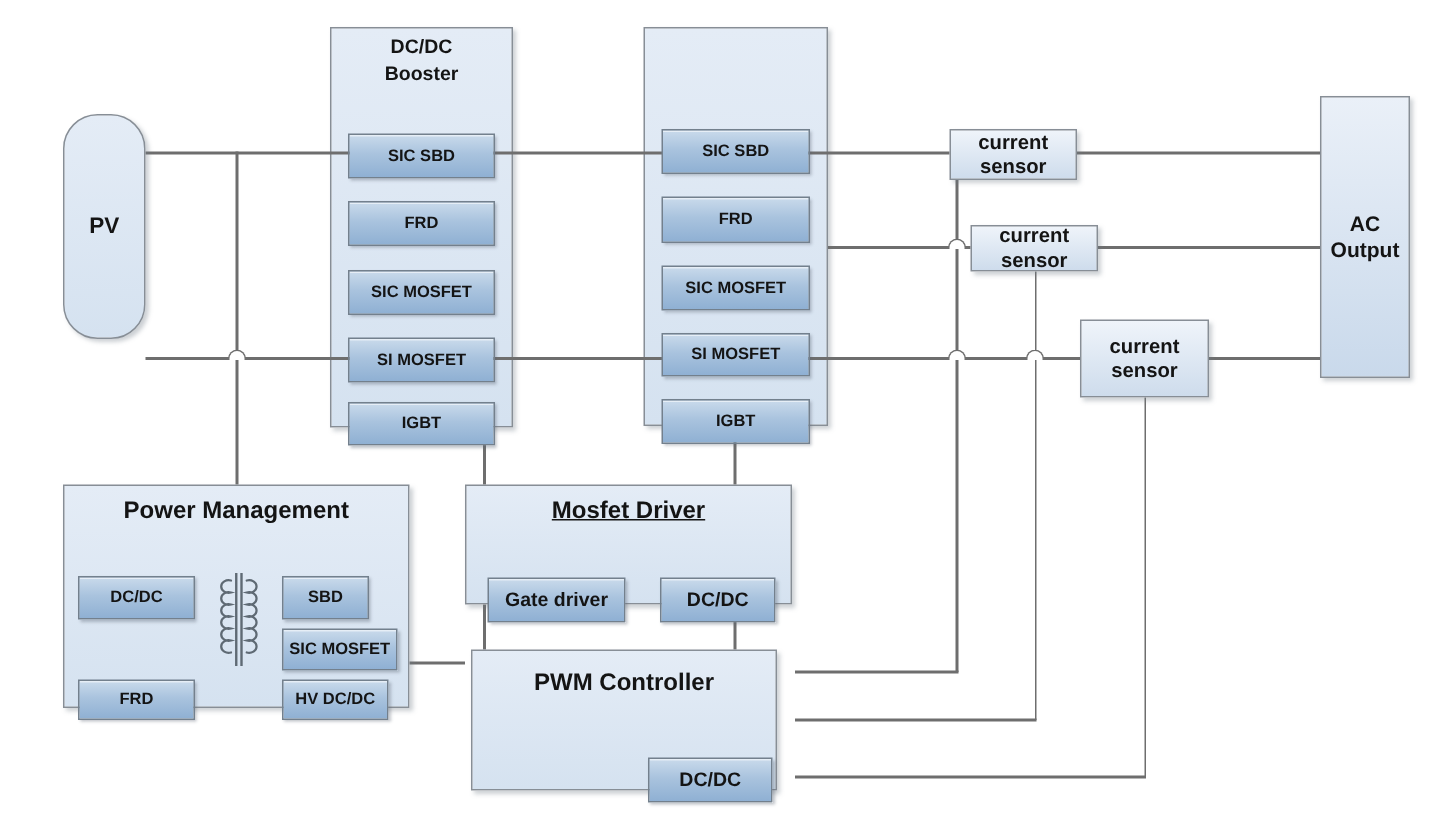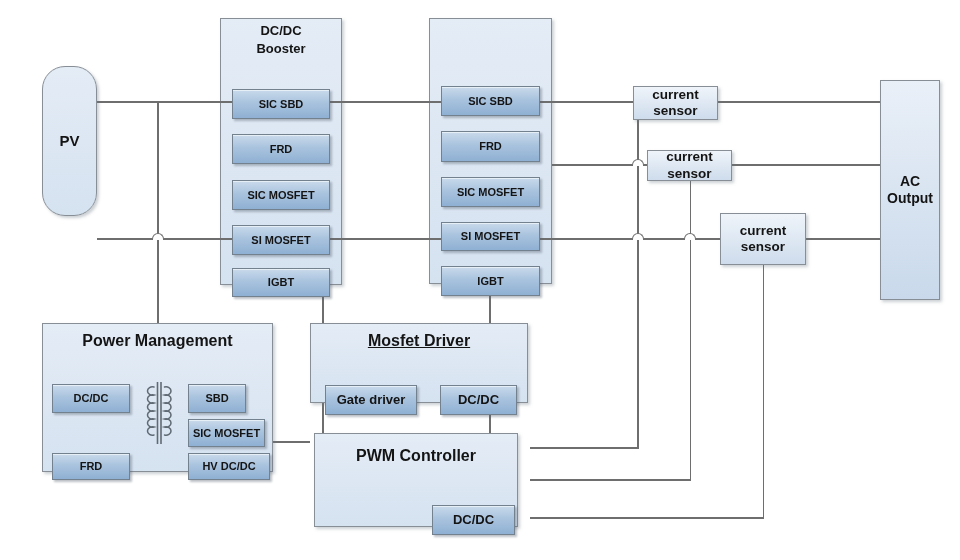--- a/index.html
+++ b/index.html
@@ -85,21 +85,21 @@
   <div class="lh" style="left:530px;top:479px;width:161px;"></div>
   <div class="lv" style="left:689.5px;top:181px;height:299px;"></div>
   <div class="lh" style="left:530px;top:517px;width:234px;"></div>
   <div class="lv" style="left:762.5px;top:265px;height:253px;"></div>
 
   <div class="hop" style="left:632px;top:159px;"></div>
   <div class="hop" style="left:152px;top:233px;"></div>
   <div class="hop" style="left:632px;top:233px;"></div>
   <div class="hop" style="left:684px;top:233px;"></div>
 
-  <div class="box top endbox" style="left:42px;top:66px;width:55px;height:150px;font-size:15px;border-radius:23px;">
+  <div class="box top endbox" style="left:42px;top:76px;width:55px;height:150px;font-size:15px;border-radius:23px;">
     <span>PV</span>
   </div>
 
   <div class="box" style="left:220px;top:18px;width:122px;height:267px;"></div>
   <div class="btitle t-small abs" style="left:220px;top:22px;width:122px;">DC/DC
 Booster</div>
   <div class="chip" style="left:232px;top:62px;width:98px;height:30px;">SIC SBD</div>
   <div class="chip" style="left:232px;top:107px;width:98px;height:30px;">FRD</div>
   <div class="chip" style="left:232px;top:153px;width:98px;height:30px;">SIC MOSFET</div>
   <div class="chip" style="left:232px;top:198px;width:98px;height:30px;">SI MOSFET</div>
@@ -112,31 +112,31 @@
   <div class="chip" style="left:441px;top:195px;width:99px;height:29px;">SI MOSFET</div>
   <div class="chip" style="left:441px;top:239px;width:99px;height:30px;">IGBT</div>
 
   <div class="box top sensor" style="left:633px;top:86px;width:85px;height:34px;">current
 sensor</div>
   <div class="box top sensor" style="left:647px;top:150px;width:85px;height:31px;">current
 sensor</div>
   <div class="box top sensor" style="left:720px;top:213px;width:86px;height:52px;">current
 sensor</div>
 
-  <div class="box top endbox" style="left:880px;top:80px;width:60px;height:220px;background:linear-gradient(180deg,#eaf0f8 0%,#c9d9eb 100%);">AC
+  <div class="box top endbox" style="left:880px;top:64px;width:60px;height:188px;background:linear-gradient(180deg,#eaf0f8 0%,#c9d9eb 100%);">AC
 Output</div>
 
   <div class="box top" style="left:42px;top:323px;width:231px;height:149px;">
     <div class="btitle t-big" style="top:7px;">Power Management</div>
   </div>
   <div class="chip" style="left:52px;top:357px;width:78px;height:29px;">DC/DC</div>
   <div class="chip" style="left:52px;top:426px;width:78px;height:27px;">FRD</div>
   <div class="chip" style="left:188px;top:357px;width:58px;height:29px;">SBD</div>
   <div class="chip" style="left:188px;top:392px;width:77px;height:28px;">SIC MOSFET</div>
-  <div class="chip" style="left:188px;top:426px;width:82px;height:27px;">HV DC/DC</div>
+  <div class="chip" style="left:188px;top:426px;width:71px;height:27px;">HV DC/DC</div>
 
   <svg class="abs" style="left:135px;top:379px;z-index:5;" width="48" height="68" viewBox="0 0 48 68">
     <line x1="22.5" y1="3" x2="22.5" y2="65" stroke="#5f6a74" stroke-width="1.6"></line>
     <line x1="26" y1="3" x2="26" y2="65" stroke="#5f6a74" stroke-width="1.6"></line>
     <path d="M19,8 a5,4.2 0 1 0 0,8 a5,4.2 0 1 0 0,8 a5,4.2 0 1 0 0,8 a5,4.2 0 1 0 0,8 a5,4.2 0 1 0 0,8 a5,4.2 0 1 0 0,8" fill="none" stroke="#5f6a74" stroke-width="1.5" stroke-linecap="round"></path>
     <path d="M29.5,8 a5,4.2 0 1 1 0,8 a5,4.2 0 1 1 0,8 a5,4.2 0 1 1 0,8 a5,4.2 0 1 1 0,8 a5,4.2 0 1 1 0,8 a5,4.2 0 1 1 0,8" fill="none" stroke="#5f6a74" stroke-width="1.5" stroke-linecap="round"></path>
   </svg>
 
   <div class="box top" style="left:310px;top:323px;width:218px;height:80px;">
     <div class="btitle t-big" style="top:7px;text-decoration:underline;">Mosfet Driver</div>

